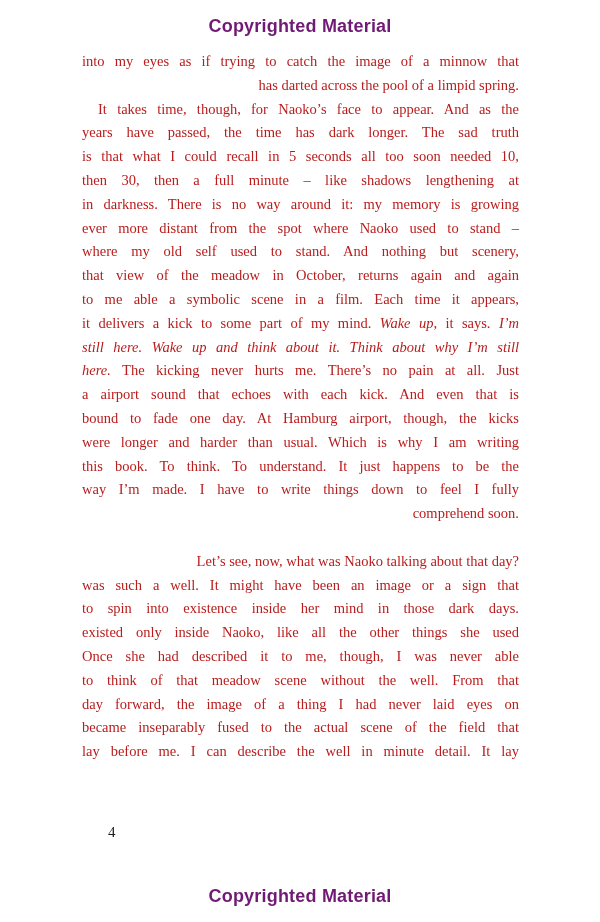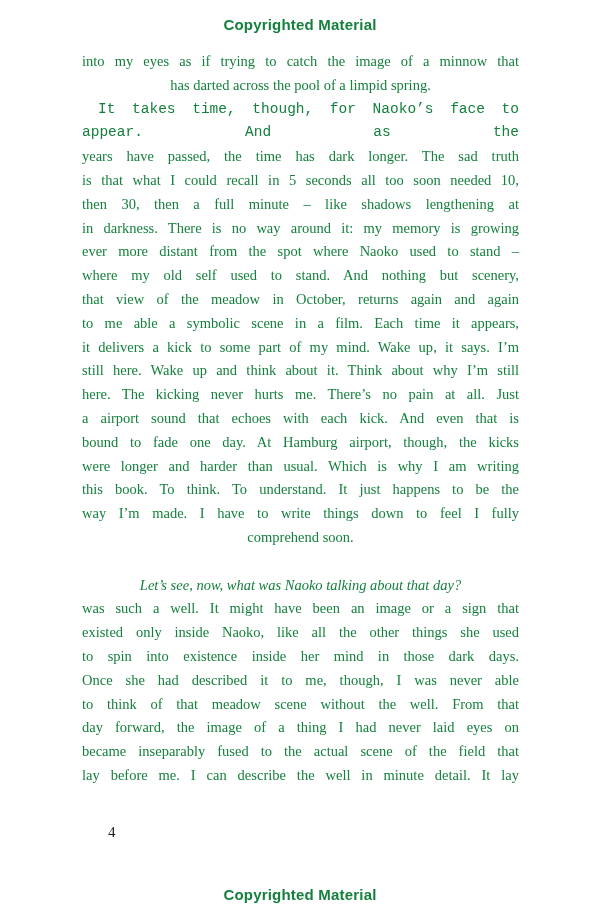--- a/index.html
+++ b/index.html
@@ -13,40 +13,40 @@
     width: 600px; height: 922px;
     background: #ffffff;
     overflow: hidden;
   }
   .notice {
     position: absolute;
     left: 0; width: 600px;
     text-align: center;
     font-family: "Liberation Sans", "DejaVu Sans", sans-serif;
     font-weight: bold;
-    font-size: 15px;
+    font-size: 18px;
     letter-spacing: 0.2px;
-    color: #15803d;
+    color: #701a75;
   }
   .notice.top { top: 16px; }
   .notice.bottom { top: 886px; }
   .text-block {
     position: absolute;
     left: 82px; top: 50px;
     width: 437px;
     font-size: 14.5px;
     line-height: 23.8px;
-    color: #15803d;
+    color: #b91c1c;
   }
   .para { margin: 0; }
-  .para.space-before { margin-top: 23.8px; font-style: italic; }
-  .line { text-align: center; }
+  .para.space-before { margin-top: 23.8px; }
+  .line { text-align: right; }
   .line.just { text-align: justify; text-align-last: justify; }
-  .line.indent { text-indent: 16px; font-family: Liberation Mono, monospace; }
-  .it { }
+  .line.indent { text-indent: 16px; }
+  .it { font-style: italic; }
   .page-number {
     position: absolute;
     left: 108px; top: 824px;
     font-size: 15px;
     color: #1c1c1c;
   }
 </style>
 </head>
 <body>
 
@@ -76,22 +76,22 @@
         <div class="line just"><span>were longer and harder than usual. Which is why I am writing</span></div>
         <div class="line just"><span>this book. To think. To understand. It just happens to be the</span></div>
         <div class="line just"><span>way I’m made. I have to write things down to feel I fully</span></div>
         <div class="line"><span>comprehend soon.</span></div>
       </div>
       <div class="para space-before">
         <div class="line"><span>Let’s see, now, what was Naoko talking about that day?</span></div>
       </div>
       <div class="para">
         <div class="line just"><span>was such a well. It might have been an image or a sign that</span></div>
+        <div class="line just"><span>to spin into existence inside her mind in those dark days.</span></div>
         <div class="line just"><span>existed only inside Naoko, like all the other things she used</span></div>
-        <div class="line just"><span>to spin into existence inside her mind in those dark days.</span></div>
         <div class="line just"><span>Once she had described it to me, though, I was never able</span></div>
         <div class="line just"><span>to think of that meadow scene without the well. From that</span></div>
         <div class="line just"><span>day forward, the image of a thing I had never laid eyes on</span></div>
         <div class="line just"><span>became inseparably fused to the actual scene of the field that</span></div>
         <div class="line just"><span>lay before me. I can describe the well in minute detail. It lay</span></div>
       </div>
     </div>
 
   <div class="page-number">4</div>
 

